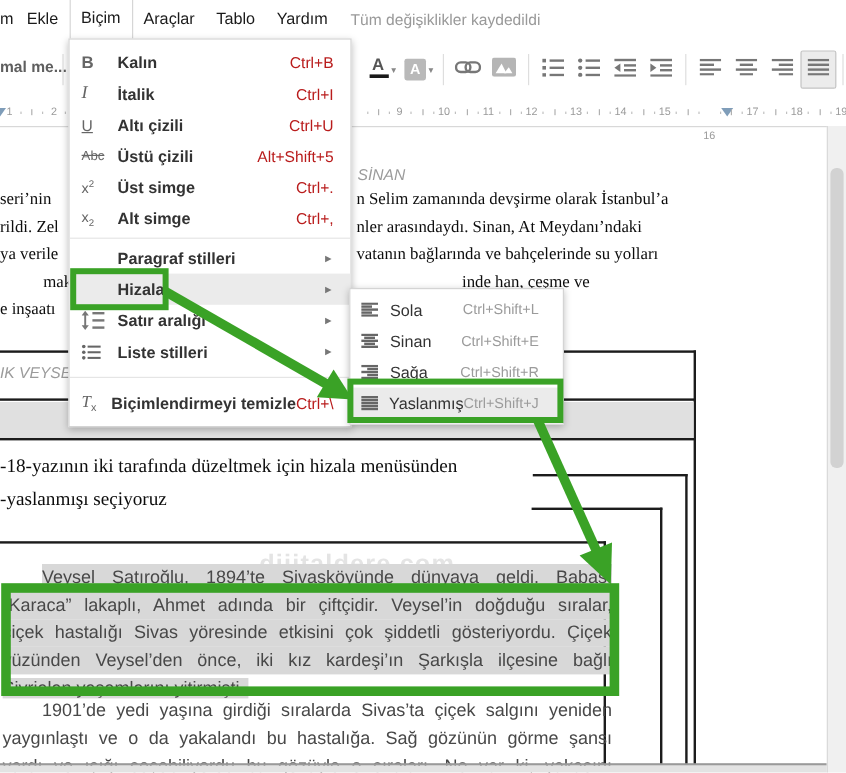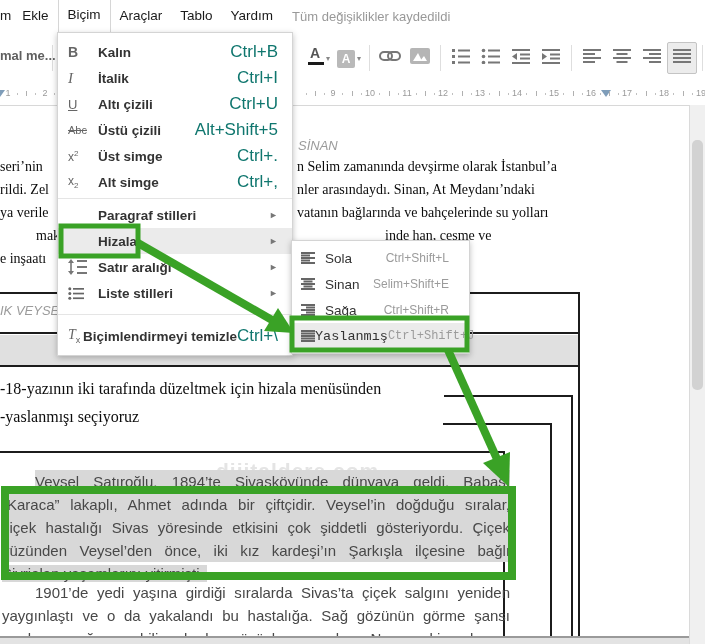--- a/index.html
+++ b/index.html
@@ -50,28 +50,28 @@
   
   #scrollbar{position:absolute;left:689px;top:105px;width:16px;height:539px;background:#f0f0f0;border-left:1px solid #dadada;z-index:44;}
   #scroll-thumb{position:absolute;left:2px;top:35px;width:11px;height:250px;background:#d2d2d2;border-radius:5px;}
   
   #format-menu{position:absolute;left:57px;top:32px;width:234px;background:#fff;border:1px solid #d4d4d4;
        box-shadow:0 2px 6px rgba(0,0,0,.25);z-index:50;padding:6px 0;}
   .fm-item{height:26px;display:flex;align-items:center;padding:0 14px 0 10px;}
   .fm-item.hl-row{background:#ebebeb;}
   .fm-icon{width:30px;color:#666;font-size:13px;display:flex;align-items:center;}
   .fm-label{font-size:13.5px;color:#333;flex:1;white-space:nowrap;font-weight:bold;}
-  .fm-short{font-size:17px;color:#0f766e;white-space:nowrap;}
+  .fm-short{font-size:13px;color:#b91c1c;white-space:nowrap;}
   .fm-arrow{font-size:9px;color:#777;}
   .fm-sep{height:1px;background:#e5e5e5;margin:3px 0;}
   .fm-sep.wide{margin:8px 0;}
   #align-submenu{position:absolute;left:291px;top:240px;width:177px;background:#fff;border:1px solid #d4d4d4;
        box-shadow:0 2px 6px rgba(0,0,0,.25);z-index:50;padding:4px 0;}
   .sm-item{height:26px;display:flex;align-items:center;padding:0 20px 0 9px;}
-  .sm-item.hl-row{background:#ebebeb;font-family:Liberation Mono, monospace;}
+  .sm-item.hl-row{background:#ebebeb;}
   .sm-icon{width:24px;color:#666;display:flex;align-items:center;}
   .sm-label{font-size:13.5px;color:#333;flex:1;white-space:nowrap;}
   .sm-short{font-size:12px;color:#9b9b9b;white-space:nowrap;}
   
   #overlay{position:absolute;left:0;top:0;width:705px;height:644px;z-index:100;pointer-events:none;}
   .cf i{font-family:"Liberation Serif",serif;font-size:14px;}
   .cf sub{font-size:9px;}
 </style>
 </head>
 <body>
@@ -252,21 +252,21 @@
       <div class="tick mid" style="left: 26px;"></div>
       <div class="tick small" style="left: 35px;"></div>
       <div class="tick small" style="left: 54px;"></div>
       <span class="rn" style="left: 333px;">9</span>
       <span class="rn" style="left: 370px;">10</span>
       <span class="rn" style="left: 407px;">11</span>
       <span class="rn" style="left: 443px;">12</span>
       <span class="rn" style="left: 480px;">13</span>
       <span class="rn" style="left: 517px;">14</span>
       <span class="rn" style="left: 554px;">15</span>
-      <span class="rn" style="left: 591px;">16</span>
+      <span class="rn" style="left: 591px; margin-top: 20px;">16</span>
       <span class="rn" style="left: 627px;">17</span>
       <span class="rn" style="left: 664px;">18</span>
       <span class="rn" style="left: 701px;">19</span>
       <div class="tick small" style="left: 306px;"></div>
       <div class="tick mid" style="left: 315px;"></div>
       <div class="tick small" style="left: 324px;"></div>
       <div class="tick small" style="left: 342.25px;"></div>
       <div class="tick mid" style="left: 351.5px;"></div>
       <div class="tick small" style="left: 360.75px;"></div>
       <div class="tick small" style="left: 379.25px;"></div>
@@ -411,21 +411,21 @@
         <span class="sm-icon">
           <svg width="14" height="12" viewBox="0 0 14 12">
             <rect x="0" y="0" width="14" height="2" fill="#666"></rect>
             <rect x="2.5" y="2.5" width="9" height="2" fill="#666"></rect>
             <rect x="0" y="5" width="14" height="2" fill="#666"></rect>
             <rect x="2.5" y="7.5" width="9" height="2" fill="#666"></rect>
             <rect x="0" y="10" width="14" height="2" fill="#666"></rect>
           </svg>
         </span>
         <span class="sm-label">Sinan</span>
-        <span class="sm-short">Selim+Shift+E</span>
+        <span class="sm-short">Ctrl+Shift+E</span>
       </div>
       <div class="sm-item">
         <span class="sm-icon">
           <svg width="14" height="12" viewBox="0 0 14 12">
             <rect x="0" y="0" width="14" height="2" fill="#666"></rect>
             <rect x="5" y="2.5" width="9" height="2" fill="#666"></rect>
             <rect x="0" y="5" width="14" height="2" fill="#666"></rect>
             <rect x="5" y="7.5" width="9" height="2" fill="#666"></rect>
             <rect x="0" y="10" width="14" height="2" fill="#666"></rect>
           </svg>

